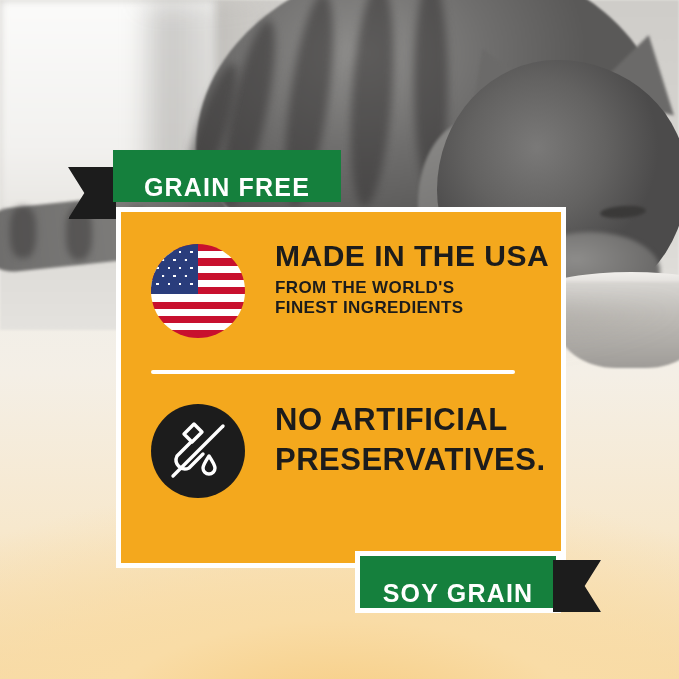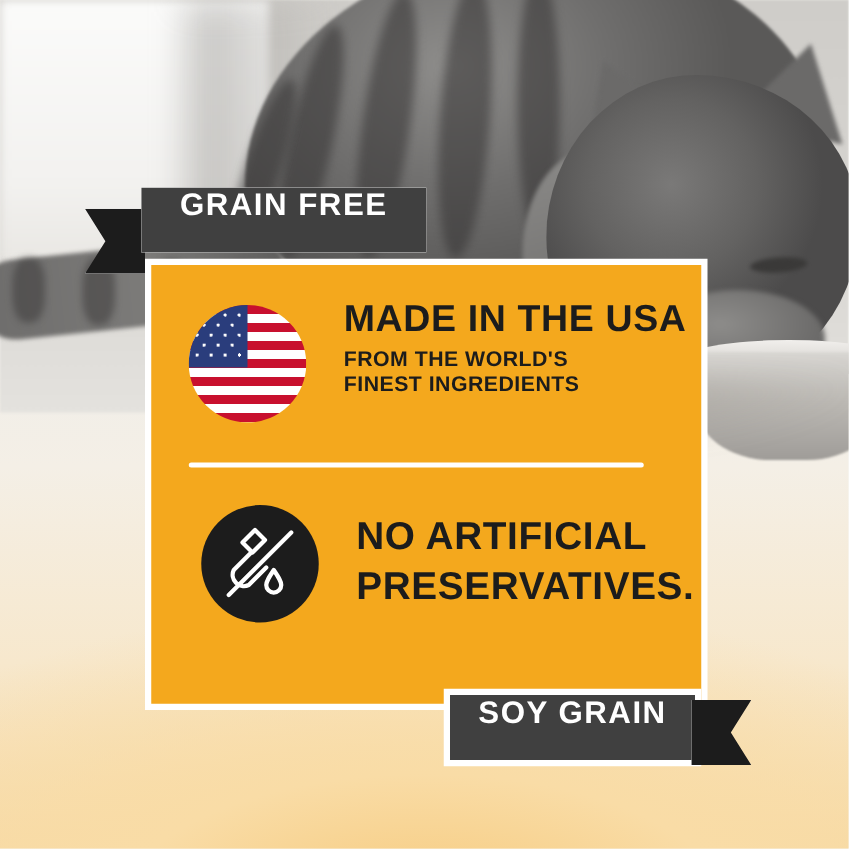--- a/index.html
+++ b/index.html
@@ -149,23 +149,23 @@
     position: absolute;
     left: 0; right: 0; top: 300px; height: 90px;
     background: radial-gradient(60% 100% at 60% 0%, rgba(120,115,108,0.35), rgba(120,115,108,0) 72%);
     filter: blur(10px);
   }
 
   
   .ribbon {
     position: absolute;
     height: 52px;
-    background: #404040;
+    background: #15803d;
     display: flex;
-    align-items: flex-start;
+    align-items: flex-end;
     justify-content: center;
     color: #ffffff;
     letter-spacing: 1.2px;
     font-weight: bold;
     font-size: 25px;
     box-shadow: 0 0 0 5px #ffffff;
   }
   .ribbon span { position: relative; z-index: 3; }
   .ribbon-grain {
     left: 113px; top: 150px; width: 228px;
@@ -193,21 +193,21 @@
     background: #f5a623;
     background: #f4a81d;
     box-shadow: 0 0 0 5px #ffffff;
   }
   .panel-row {
     position: absolute;
     display: flex;
     align-items: flex-start;
   }
   .row-usa  { left: 30px;  top: 28px;  }
-  .row-noart{ left: 40px;  top: 188px; align-items: center; }
+  .row-noart{ left: 30px;  top: 188px; }
   .badge {
     width: 94px; height: 94px;
     border-radius: 50%;
     flex: 0 0 94px;
     overflow: hidden;
     position: relative;
     margin-top: 4px;
   }
   .badge-dark { background: #1c1c1c; }
   .flag-stripes {

